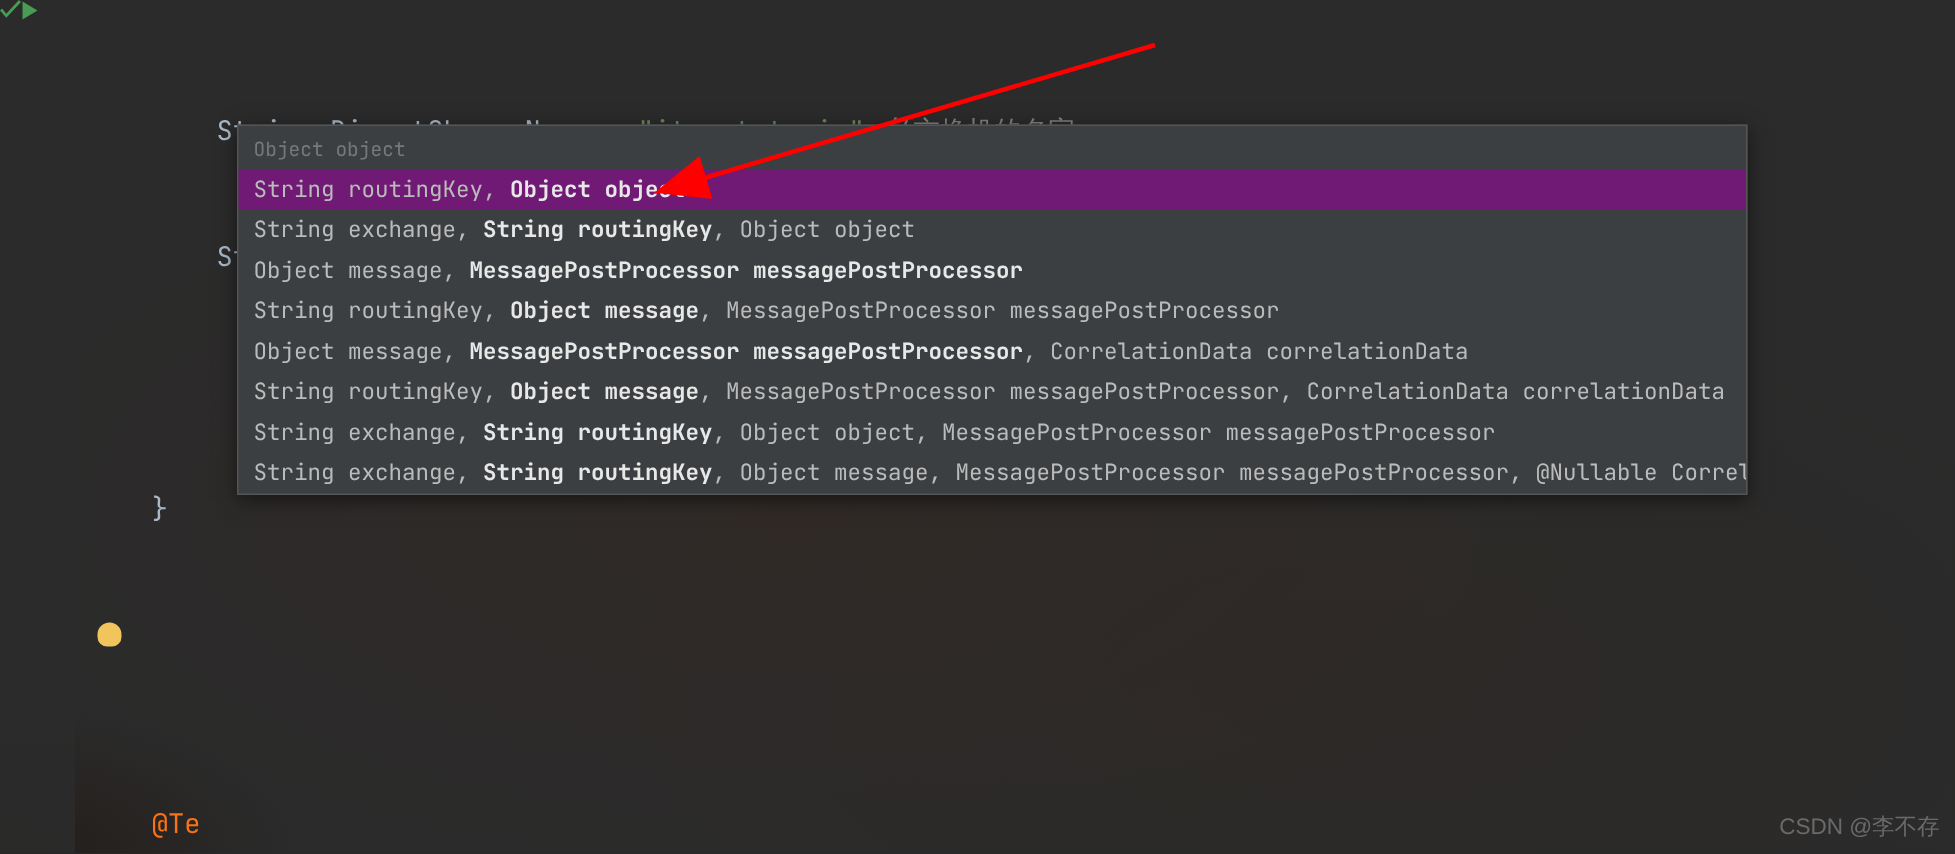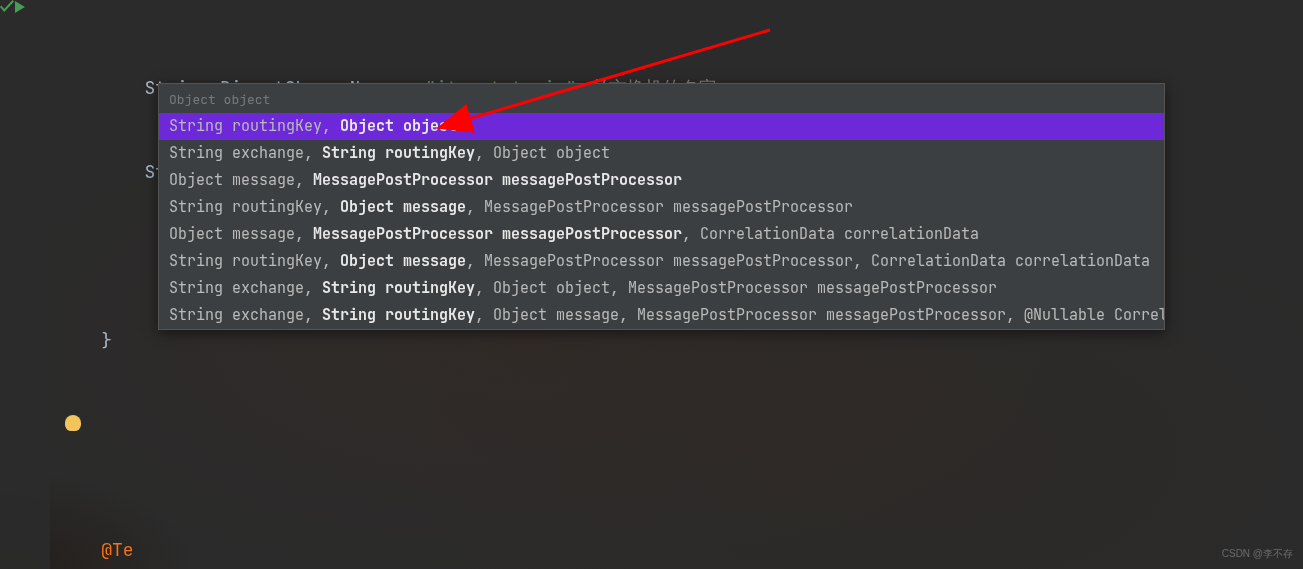--- a/index.html
+++ b/index.html
@@ -90,36 +90,36 @@
       color: #787878;
       font-size: 13px;
     }
     .suggestion-item {
       padding: 0 10px;
       color: #bbbbbb;
       white-space: nowrap;
       overflow: hidden;
     }
     .suggestion-item.selected {
-      background: #6d28d9;
+      background: #701a75;
     }
     .bold { font-weight: bold; color: #e8e8e8; }
     
     .arrow-annotation {
       position: absolute;
       pointer-events: none;
       z-index: 100;
     }
     
     .watermark {
       position: absolute;
       right: 10px;
       bottom: 8px;
       color: rgba(200,200,200,0.4);
-      font-size: 10px;
+      font-size: 15px;
       font-family: sans-serif;
     }
     .bg-shadow {
       position: absolute;
       bottom: 0;
       left: 0;
       width: 200px;
       height: 100px;
       background: radial-gradient(ellipse at bottom left, rgba(30,20,15,0.6), transparent 70%);
     }

